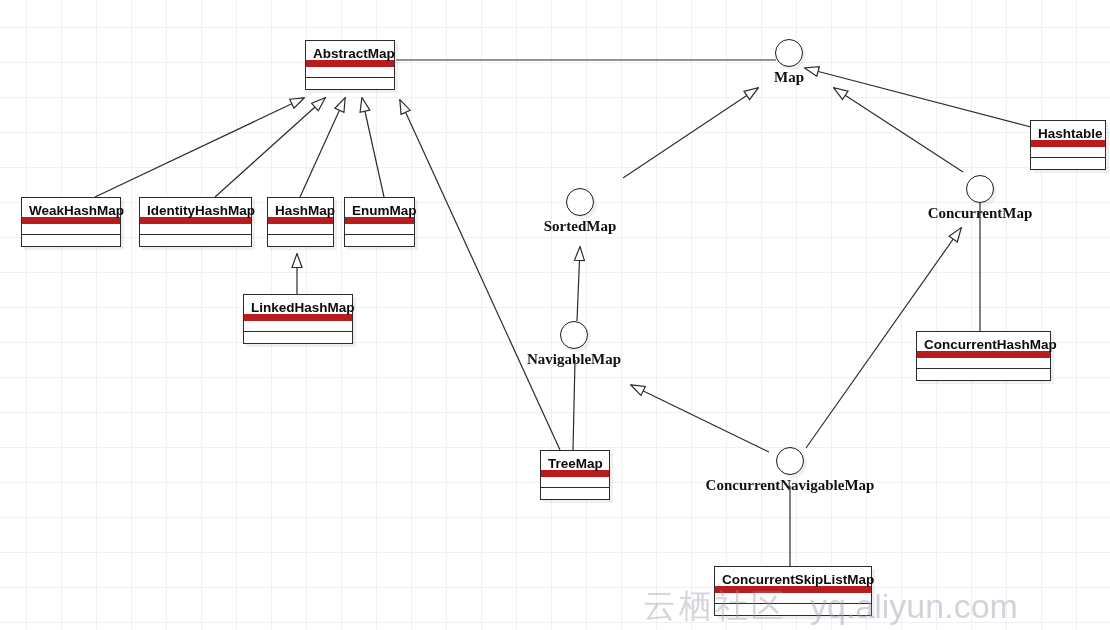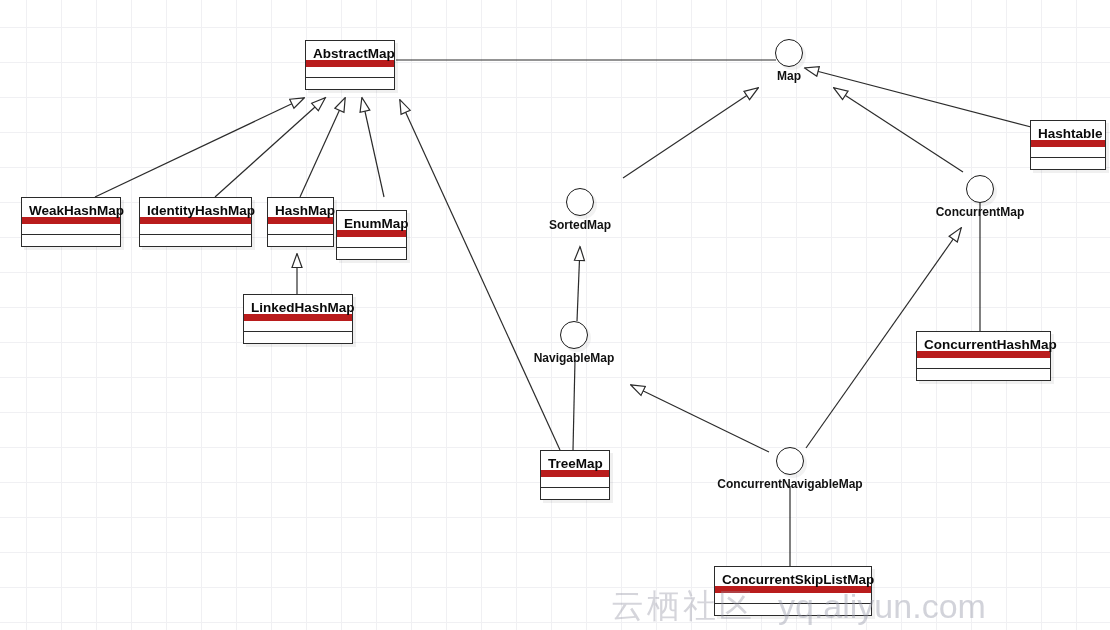--- a/index.html
+++ b/index.html
@@ -70,42 +70,43 @@
     border: 1.6px solid #1b1b1b;
     border-radius: 50%;
     background: #ffffff;
     box-shadow: 3px 3px 0 rgba(0,0,0,0.05);
   }
   .iface .ilabel {
     position: absolute;
     left: 50%;
     top: 30px;
     transform: translateX(-50%);
-    font-size: 12px;
+    font-size: 15px;
     font-weight: bold;
     color: #111111;
     white-space: nowrap;
+    font-family: Liberation Serif, serif;
   }
   #watermark {
     position: absolute;
     left: 535px;
     top: 583px;
     width: 575px;
     height: 47px;
     z-index: 20;
     pointer-events: none;
     display: flex;
     align-items: center;
   }
   #watermark .wm-cn {
     font-size: 33px;
     color: rgba(150,150,165,0.40);
     letter-spacing: 3px;
     font-family: "DejaVu Sans", sans-serif;
-    margin-left: 76px;
+    margin-left: 108px;
   }
   #watermark .wm-en {
     font-size: 34px;
     color: rgba(155,158,172,0.45);
     letter-spacing: 0px;
     font-family: "Liberation Sans", sans-serif;
     margin-left: 23px;
   }
 </style>
 </head>
@@ -175,21 +176,21 @@
     <div class="cattr"></div>
     <div class="cops"></div>
   </div>
 
   <div class="umlclass" style="left:267px; top:197px; width:67px; height:50px;">
     <div class="cname">HashMap</div>
     <div class="cattr"></div>
     <div class="cops"></div>
   </div>
 
-  <div class="umlclass" style="left:336px; top:197px; width:71px; height:50px;margin-top:13px;">
+  <div class="umlclass" style="left:344px; top:197px; width:71px; height:50px;">
     <div class="cname">EnumMap</div>
     <div class="cattr"></div>
     <div class="cops"></div>
   </div>
 
   <div class="umlclass" style="left:243px; top:294px; width:110px; height:50px;">
     <div class="cname">LinkedHashMap</div>
     <div class="cattr"></div>
     <div class="cops"></div>
   </div>

